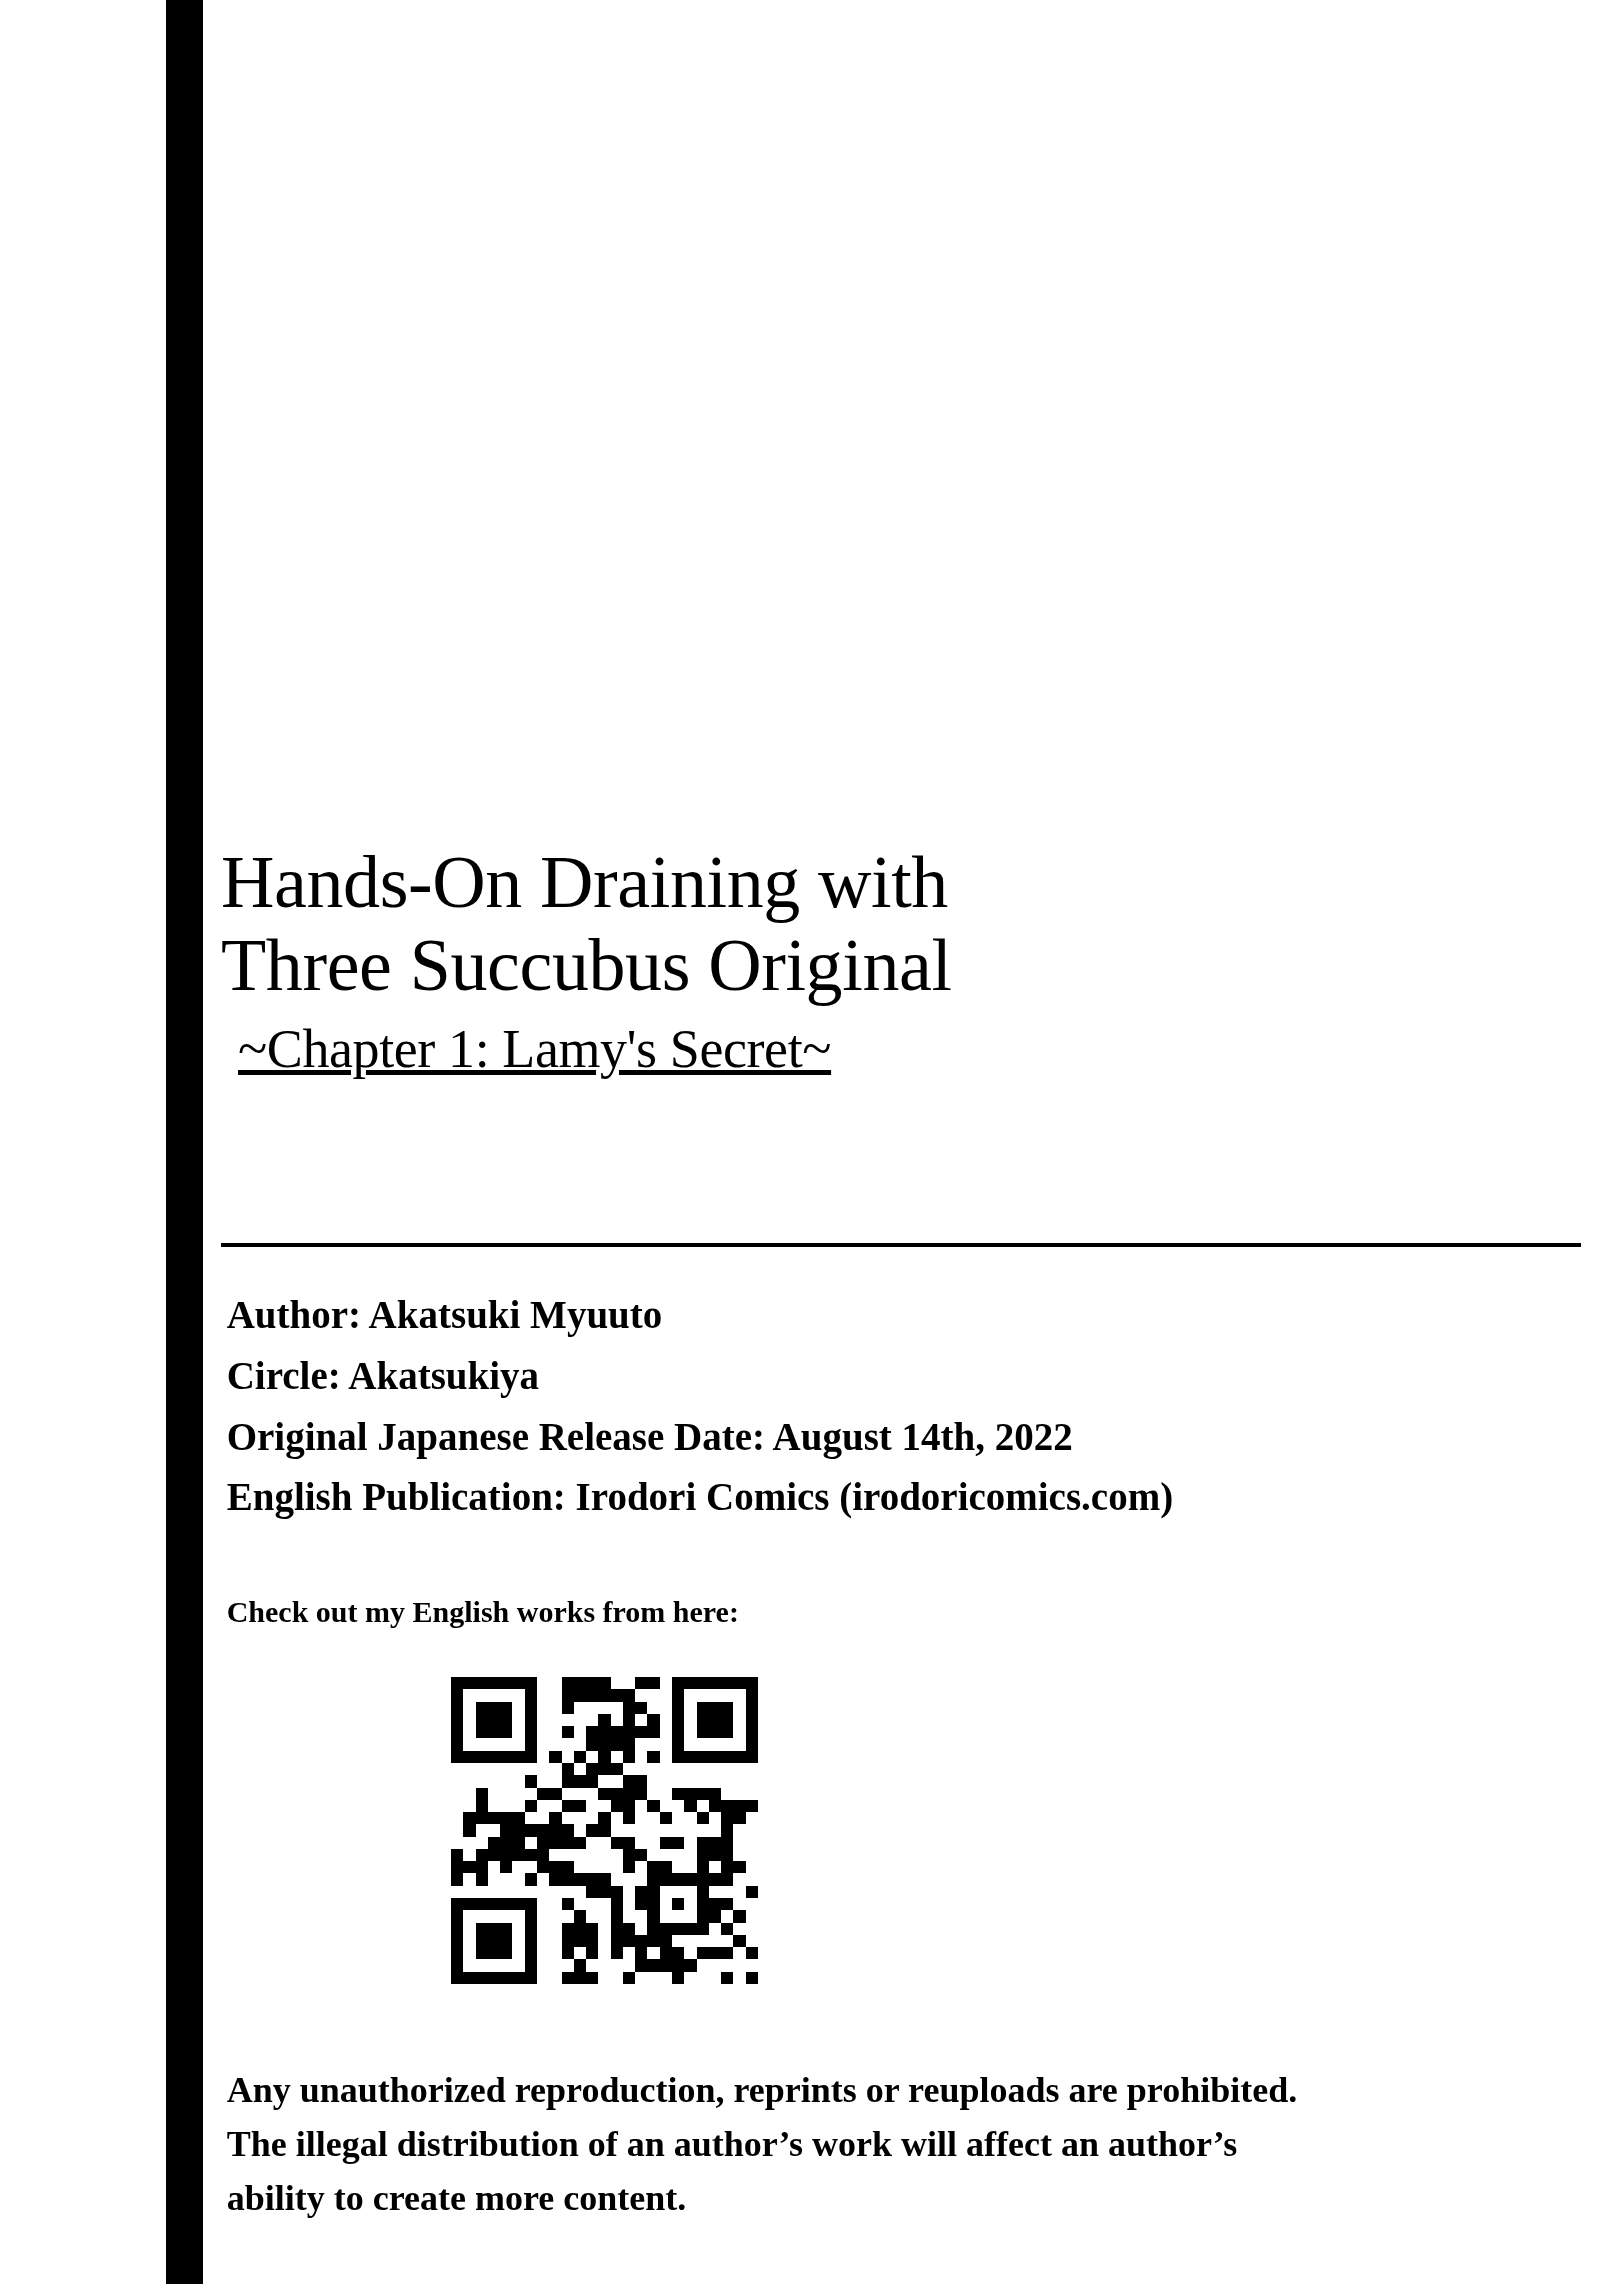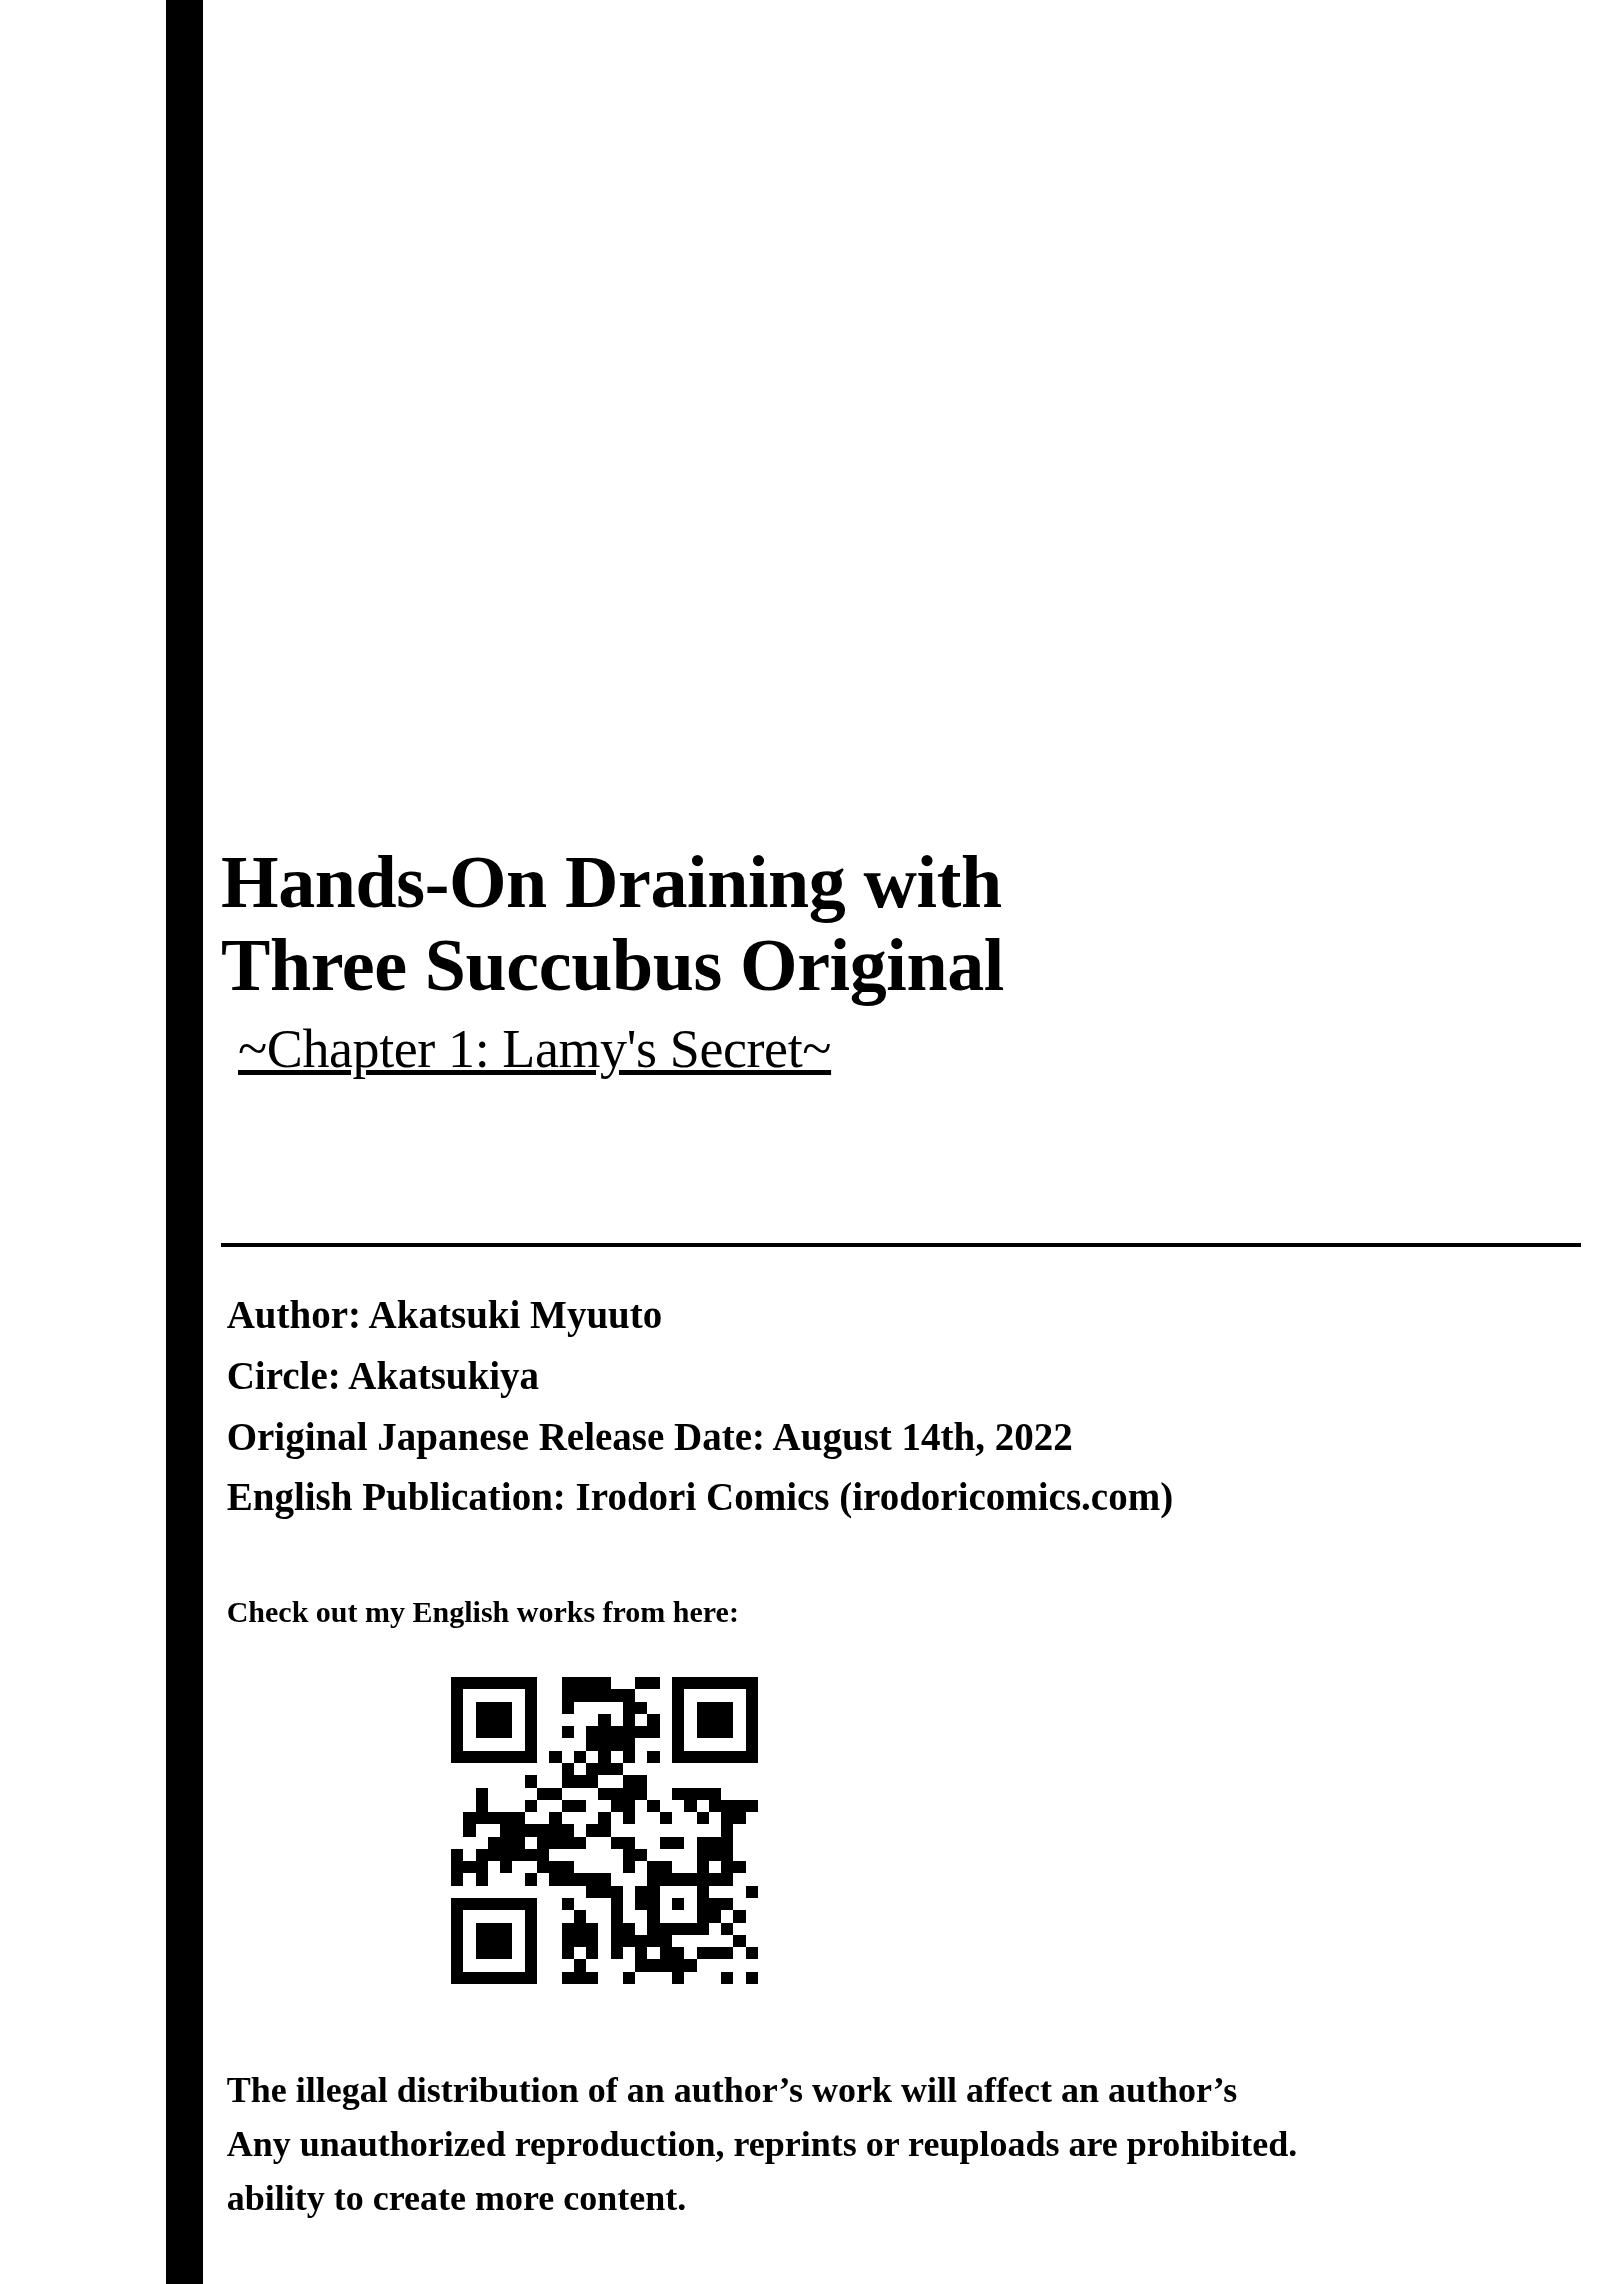--- a/index.html
+++ b/index.html
@@ -46,21 +46,21 @@
   }
 
   .title-block {
     position: absolute;
     top: 841px;
     left: 0;
     width: 1342px;
   }
   .title-line {
     font-size: 74px;
-    font-weight: bold;
+    font-weight: normal;
     line-height: 1.12;
     letter-spacing: -0.4px;
     white-space: nowrap;
   }
   .subtitle-line {
     font-size: 54px;
     font-weight: normal;
     line-height: 1.3;
     letter-spacing: -0.4px;
     padding-left: 17px;
@@ -778,19 +778,19 @@
         <i class="off"></i>
         <i class="off"></i>
         <i class="off"></i>
         <i class="on"></i>
         <i class="off"></i>
         <i class="on"></i>
       </div>
   </div>
 
   <div class="notice-block">
+    <div class="notice-line">Any unauthorized reproduction, reprints or reuploads are prohibited.</div>
     <div class="notice-line">The illegal distribution of an author’s work will affect an author’s</div>
-    <div class="notice-line">Any unauthorized reproduction, reprints or reuploads are prohibited.</div>
     <div class="notice-line">ability to create more content.</div>
   </div>
 
 </div>
 
 
 </body></html>

